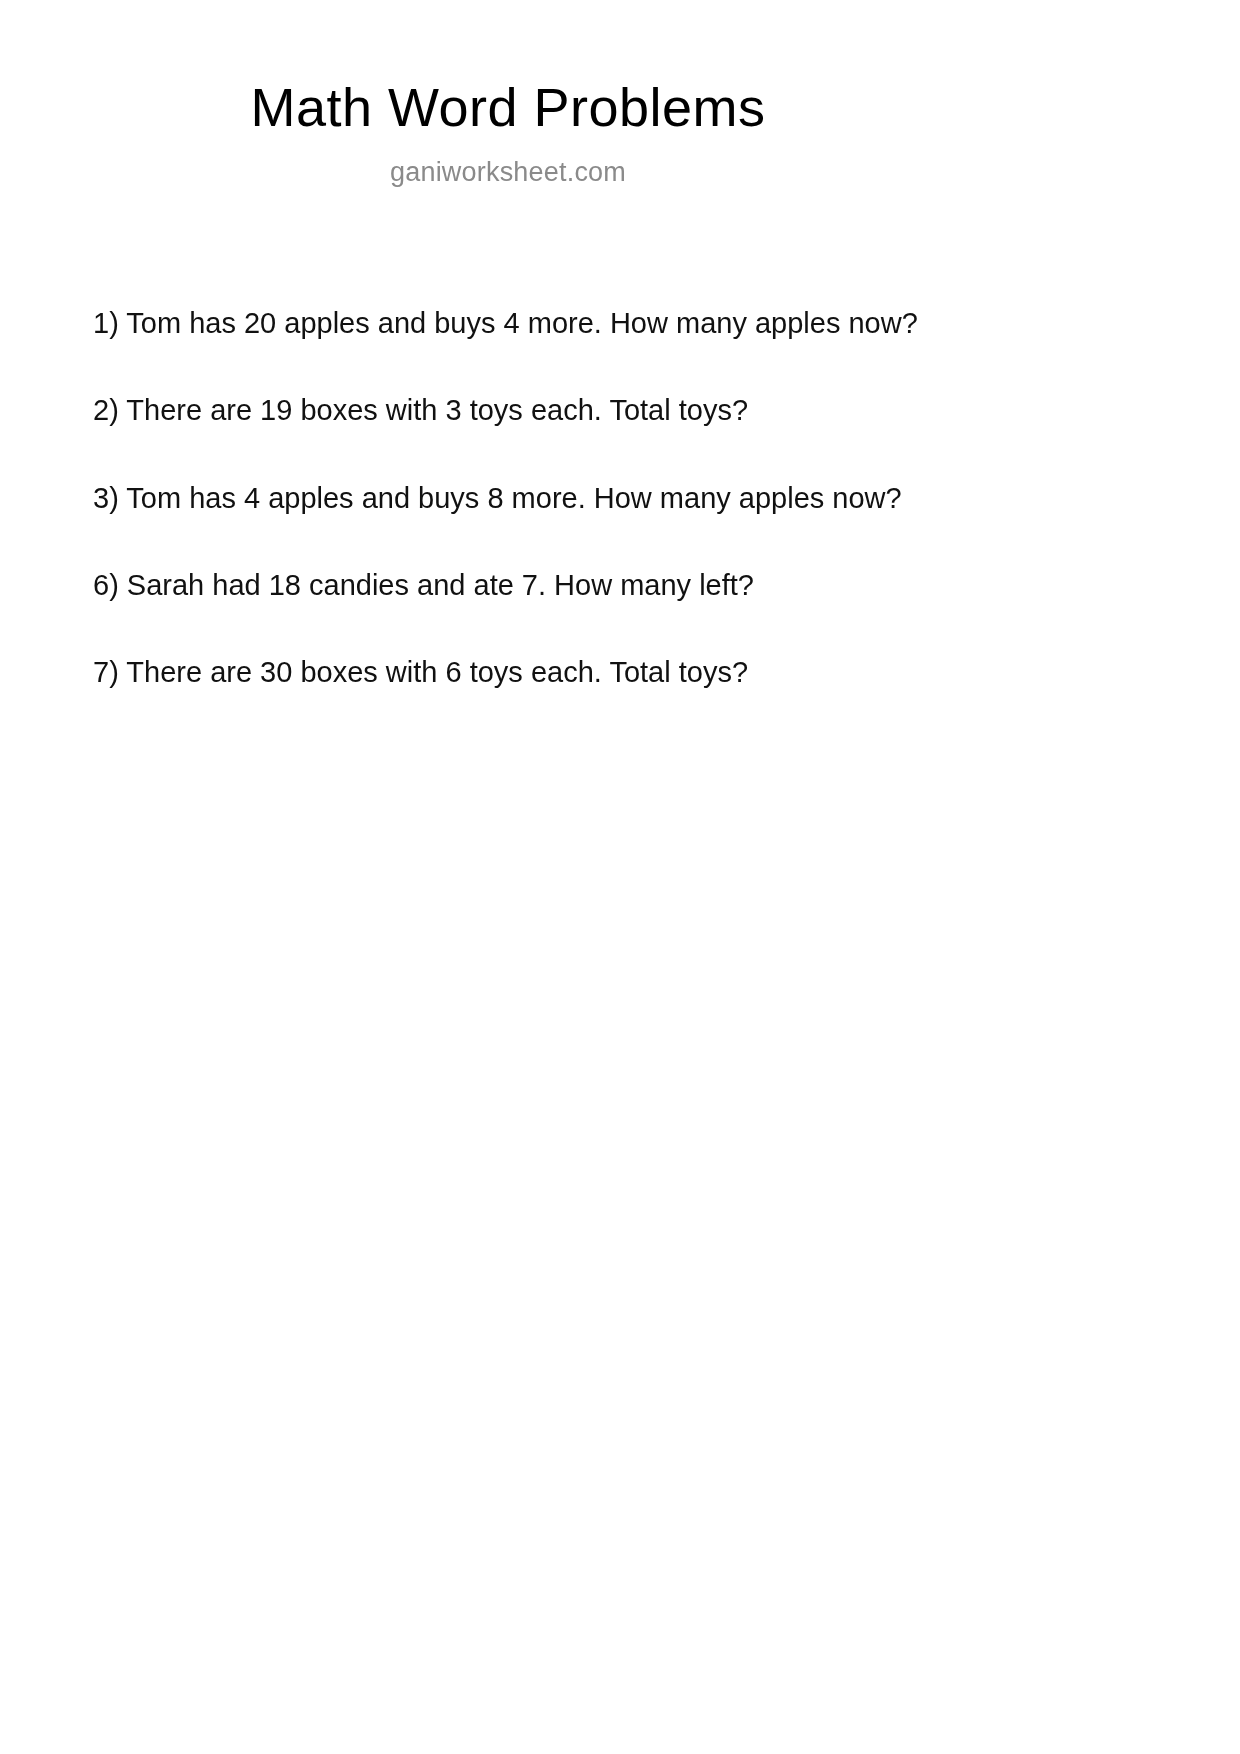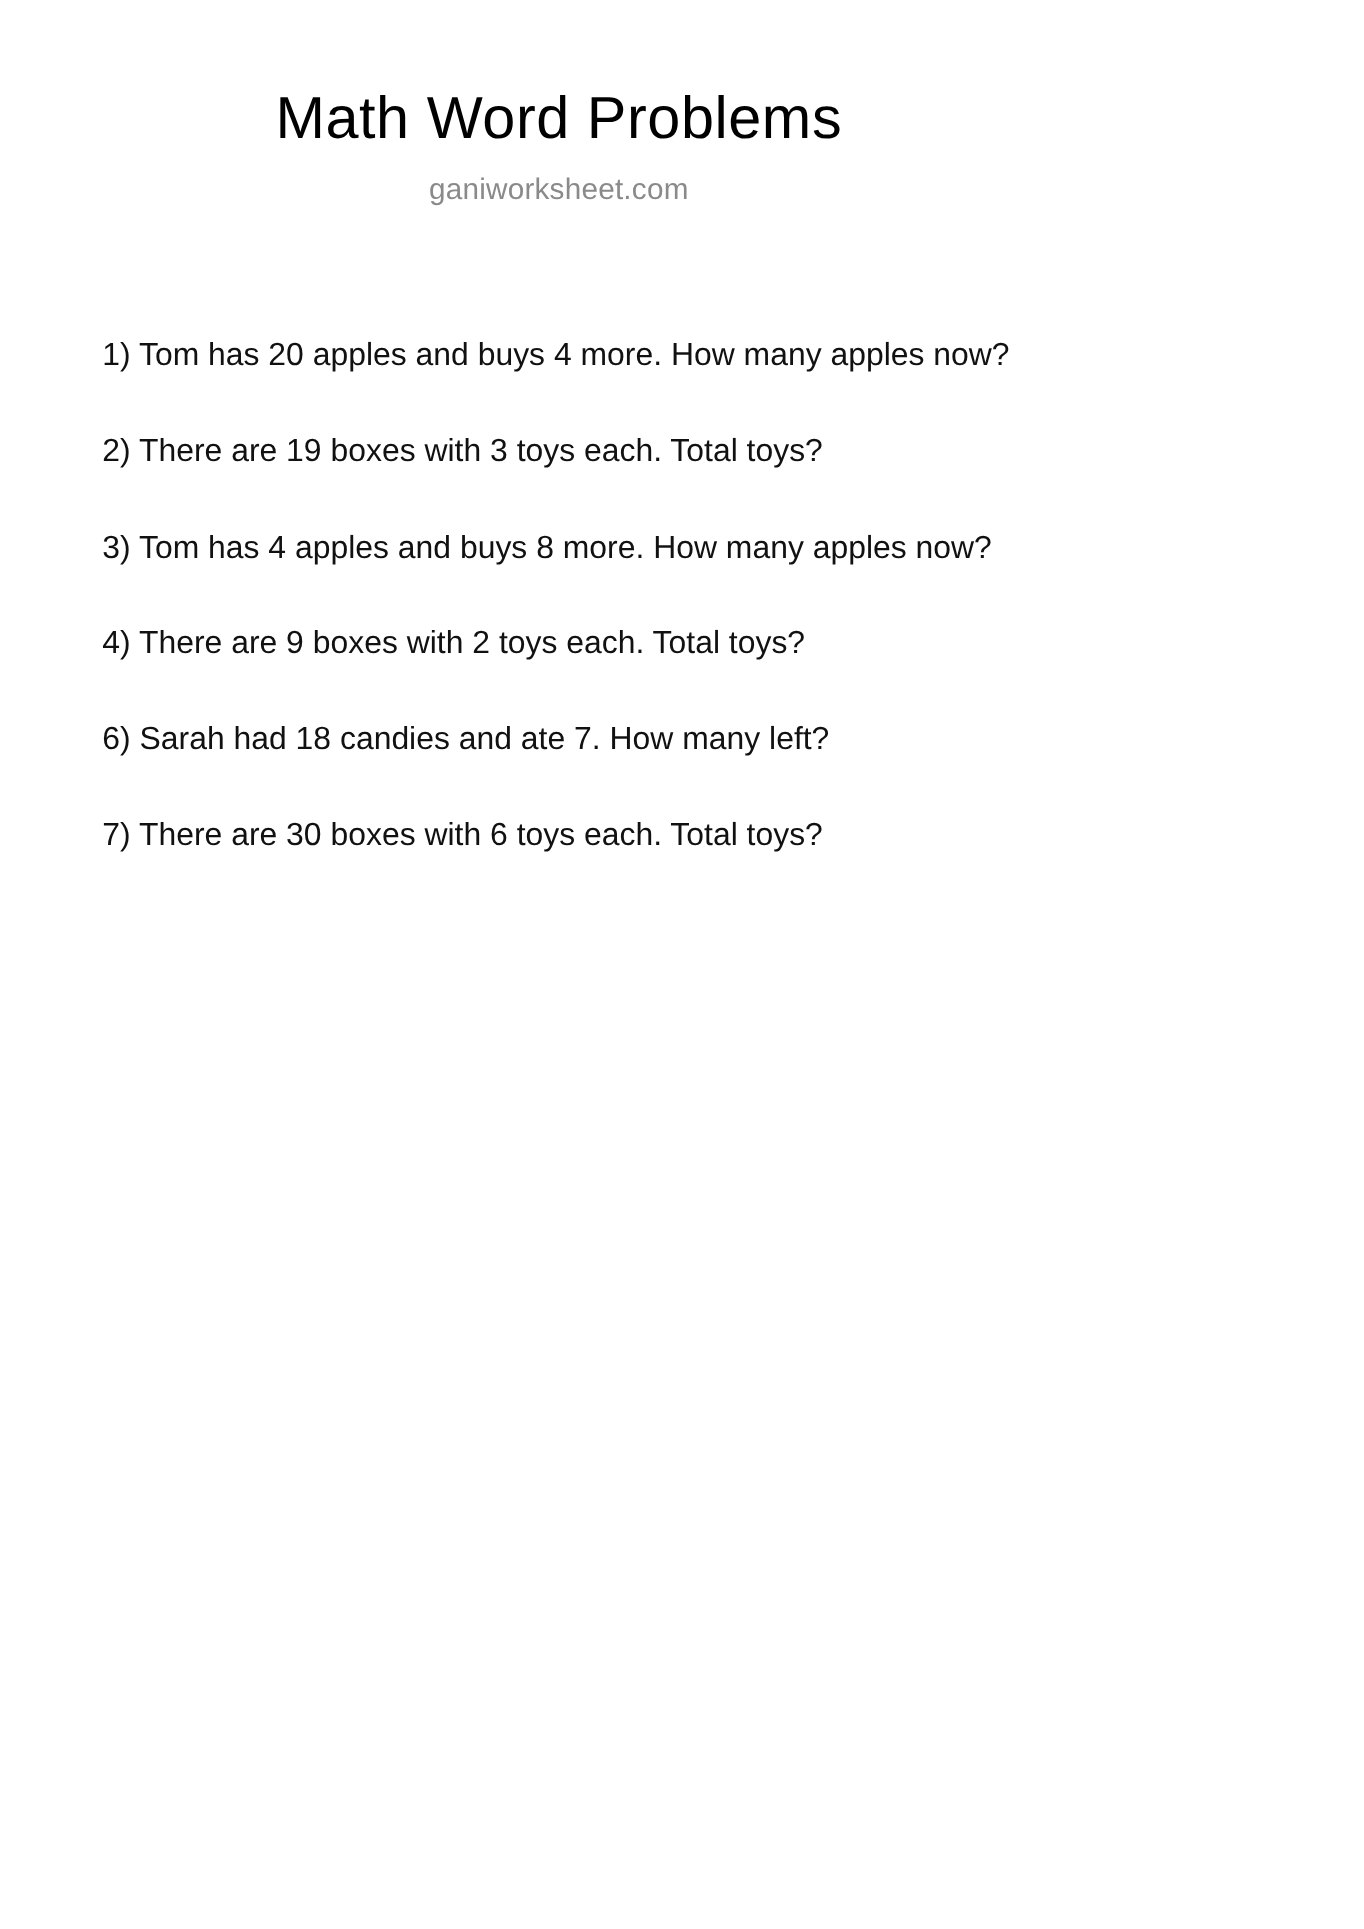--- a/index.html
+++ b/index.html
@@ -63,18 +63,17 @@
 
   <div class="header">
     <h1 class="title">Math Word Problems</h1>
     <div class="subtitle">ganiworksheet.com</div>
   </div>
 
   <ol class="problems">
     <li class="problem">1) Tom has 20 apples and buys 4 more. How many apples now?</li>
     <li class="problem">2) There are 19 boxes with 3 toys each. Total toys?</li>
     <li class="problem">3) Tom has 4 apples and buys 8 more. How many apples now?</li>
-    <li class="problem">4) There are 9 boxes with 2 toys each. Total toys?</li>
     <li class="problem">6) Sarah had 18 candies and ate 7. How many left?</li>
     <li class="problem">7) There are 30 boxes with 6 toys each. Total toys?</li>
   </ol>
 
 </div>
 
 </body></html>

